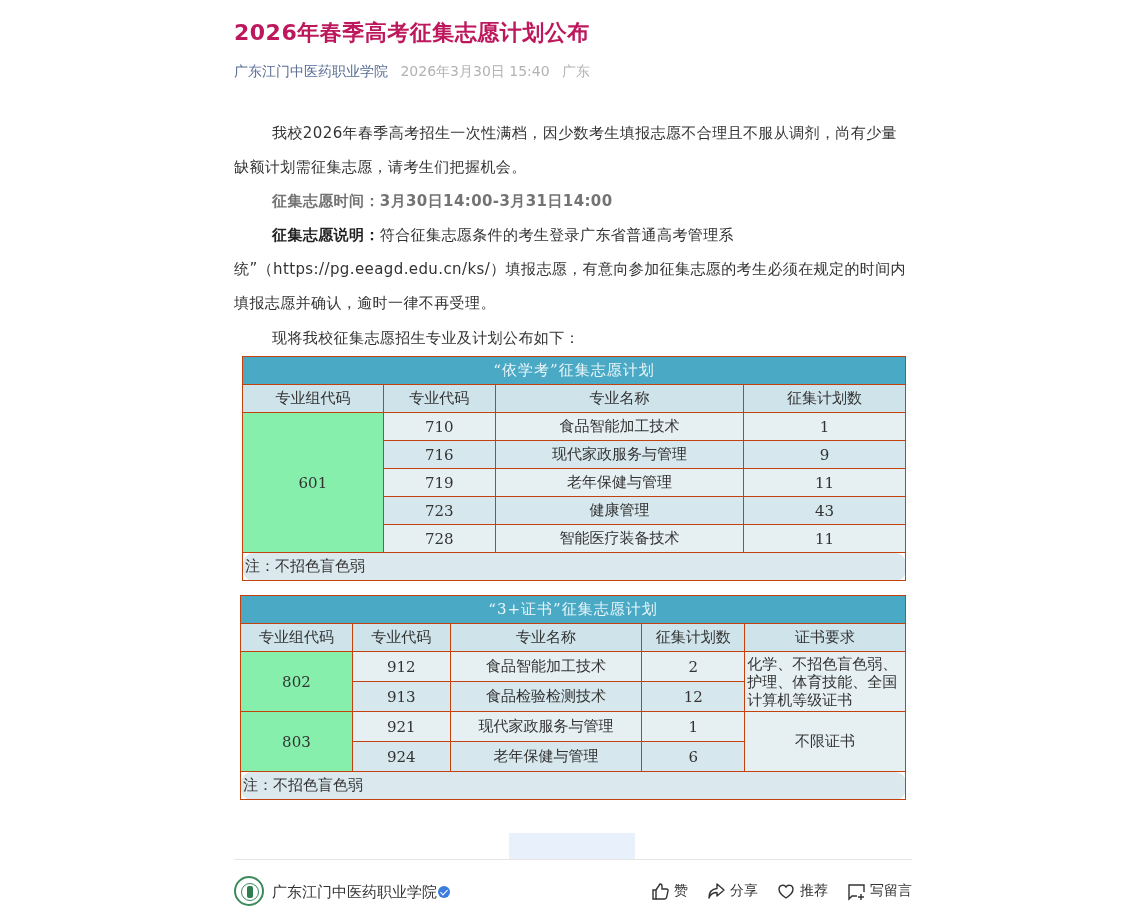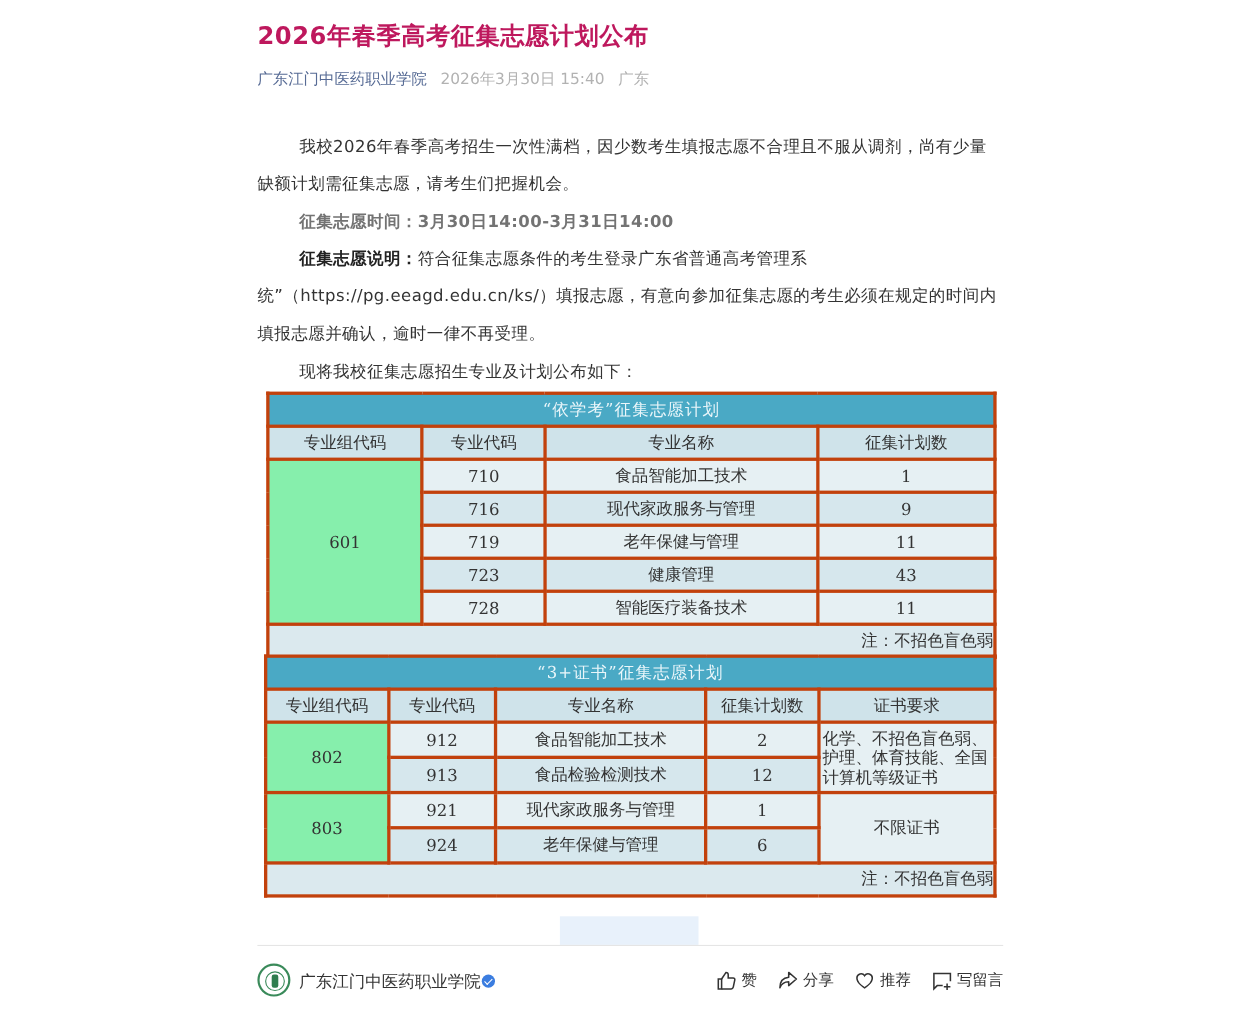--- a/index.html
+++ b/index.html
@@ -13,27 +13,27 @@
   .meta .loc { color: #b2b2b2; margin-left: 8px; margin-top: 16px; }
 
   .para { position: absolute; left: 0; width: 678px; font-size: 15px; color: #333; line-height: 34px; letter-spacing: 0.4px; }
   .p1 { top: 116px; text-indent: 38px; }
   .p2 { top: 184px; left: 38px; font-weight: bold; color: #737373; }
   .p3 { top: 218px; text-indent: 38px; }
   .p3 .lbl { font-weight: bold; color: #222; }
   .p4 { top: 321px; left: 38px; }
 
   table.plan { border-collapse: collapse; position: absolute; font-family: "DejaVu Serif", "Liberation Serif", serif; font-size: 15px; color: #333; }
-  table.plan td { border: 3px solid #c2410c; text-align: center; padding: 0; }
+  table.plan td { border: 1px solid #c2410c; text-align: center; padding: 0; }
   table.plan .cap td { background: #4aa9c5; color: #eaf6fa; height: 27px; letter-spacing: 1px; }
   table.plan .hdr td { background: #cfe3ea; height: 27px; }
   table.plan .r-a td { background: #e6f0f3; }
   table.plan .r-b td { background: #d6e7ed; }
   table.plan td.grp { background: #86efac; }
-  table.plan .note td { background: #dbe9ee; text-align: right; height: 27px; padding-left: 2px; }
+  table.plan .note td { background: #dbe9ee; text-align: left; height: 27px; padding-left: 2px; border-radius: 11px; }
   table.t1 { left: 8px; top: 356px; width: 664px; }
   table.t1 td { height: 27px; }
   table.t2 { left: 6px; top: 595px; width: 666px; }
   table.t2 td { height: 29px; }
   table.t2 td.req { background: #e6f0f3; text-align: left; line-height: 18px; padding: 0 0 0 2px; font-size: 15px; }
   table.t2 td.req2 { background: #e6f0f3; }
 
   .tip { position: absolute; left: 275px; top: 833px; width: 126px; height: 26px; background: #e8f1fb; text-align: center; overflow: hidden; }
   .tip span { display: block; margin-top: 28px; font-size: 15px; font-weight: bold; color: #222; }
   .divider { position: absolute; left: 0; top: 859px; width: 678px; height: 1px; background: #e5e5e5; }

